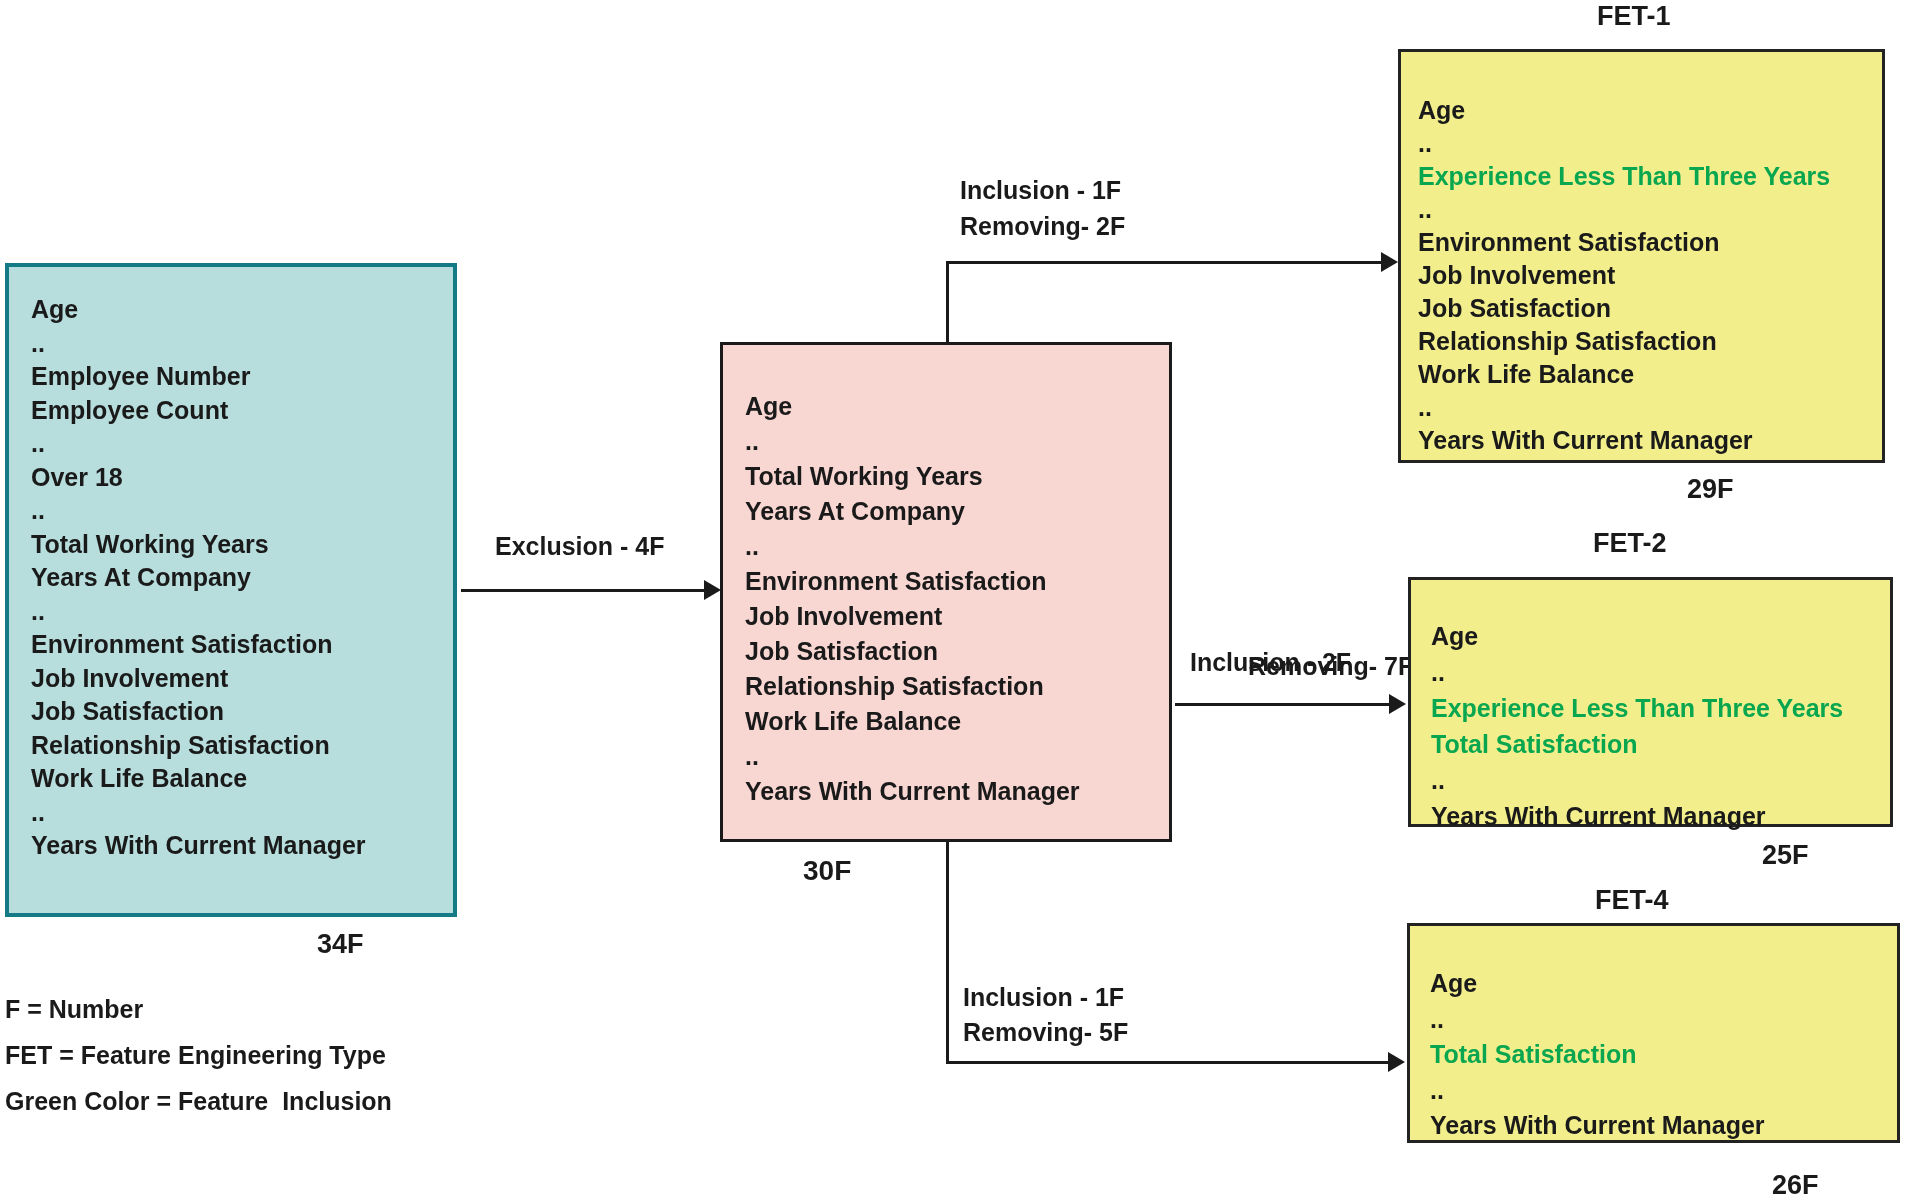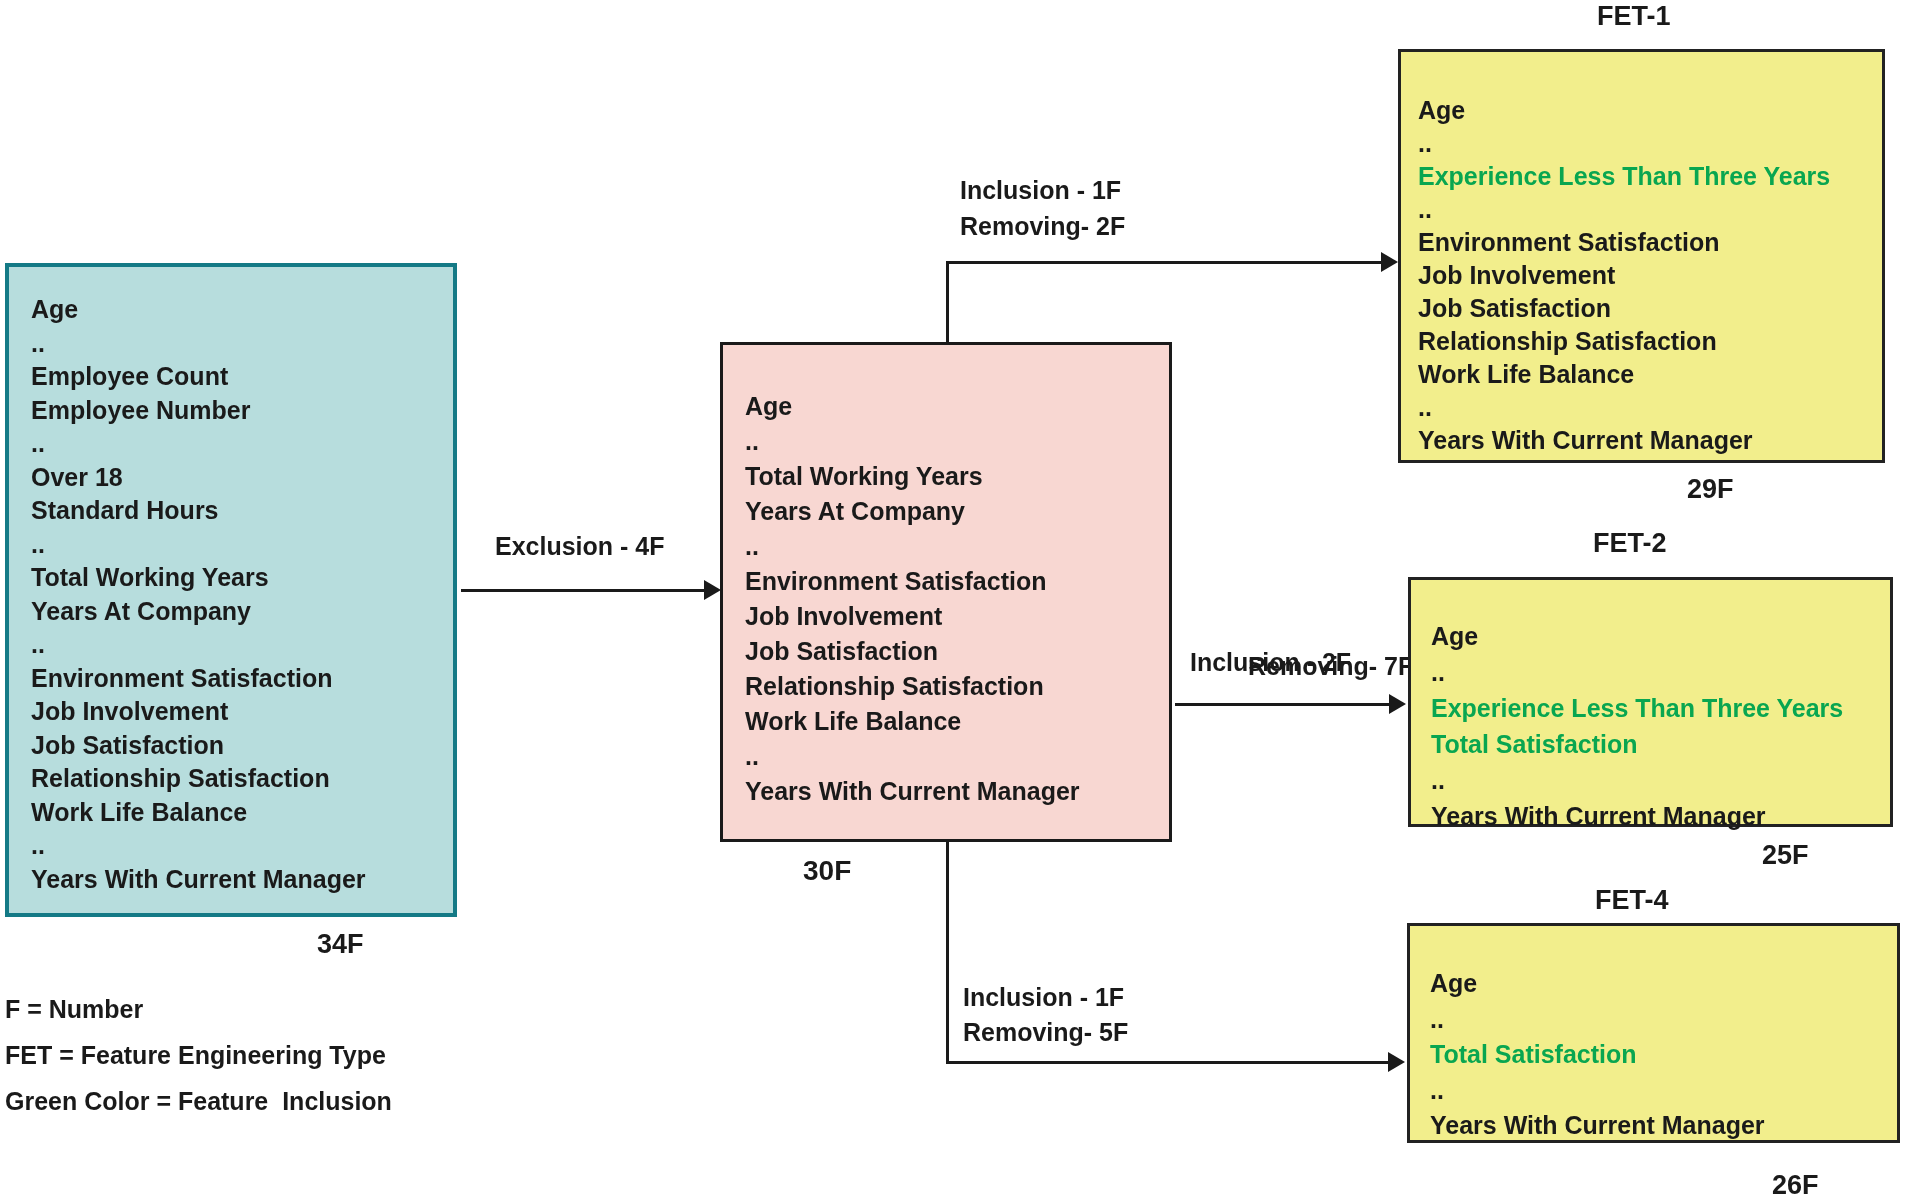--- a/index.html
+++ b/index.html
@@ -46,25 +46,24 @@
     border-left:17px solid #1a1a1a;
   }
   .legend-line{position:absolute;left:5px;font-size:25px;white-space:pre;}
 </style>
 </head>
 <body>
 
 <div class="box src-box">
     <div class="line">Age</div>
     <div class="line">..</div>
+    <div class="line">Employee Number</div>
     <div class="line">Employee Count</div>
-    <div class="line">Employee Number</div>
     <div class="line">..</div>
     <div class="line">Over 18</div>
-    <div class="line">Standard Hours</div>
     <div class="line">..</div>
     <div class="line">Total Working Years</div>
     <div class="line">Years At Company</div>
     <div class="line">..</div>
     <div class="line">Environment Satisfaction</div>
     <div class="line">Job Involvement</div>
     <div class="line">Job Satisfaction</div>
     <div class="line">Relationship Satisfaction</div>
     <div class="line">Work Life Balance</div>
     <div class="line">..</div>

